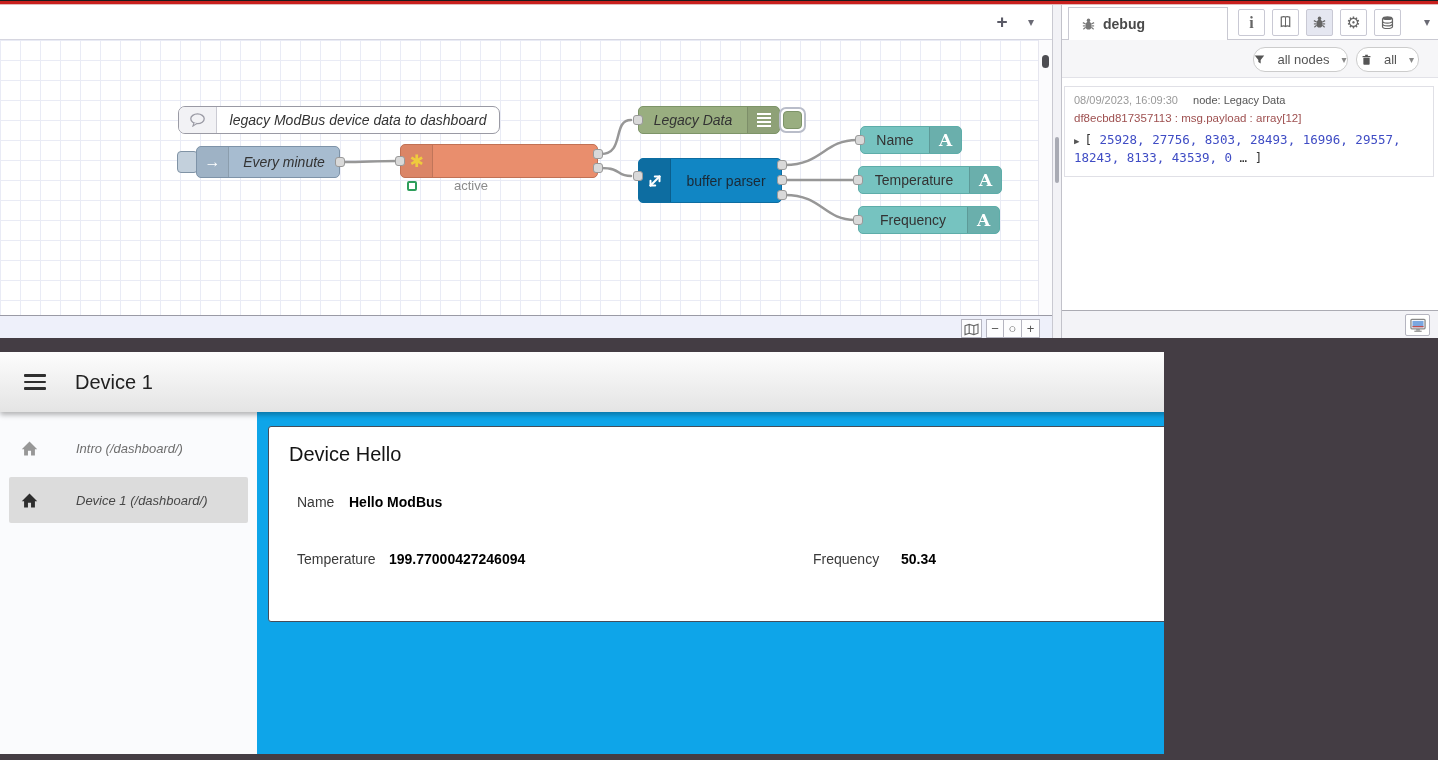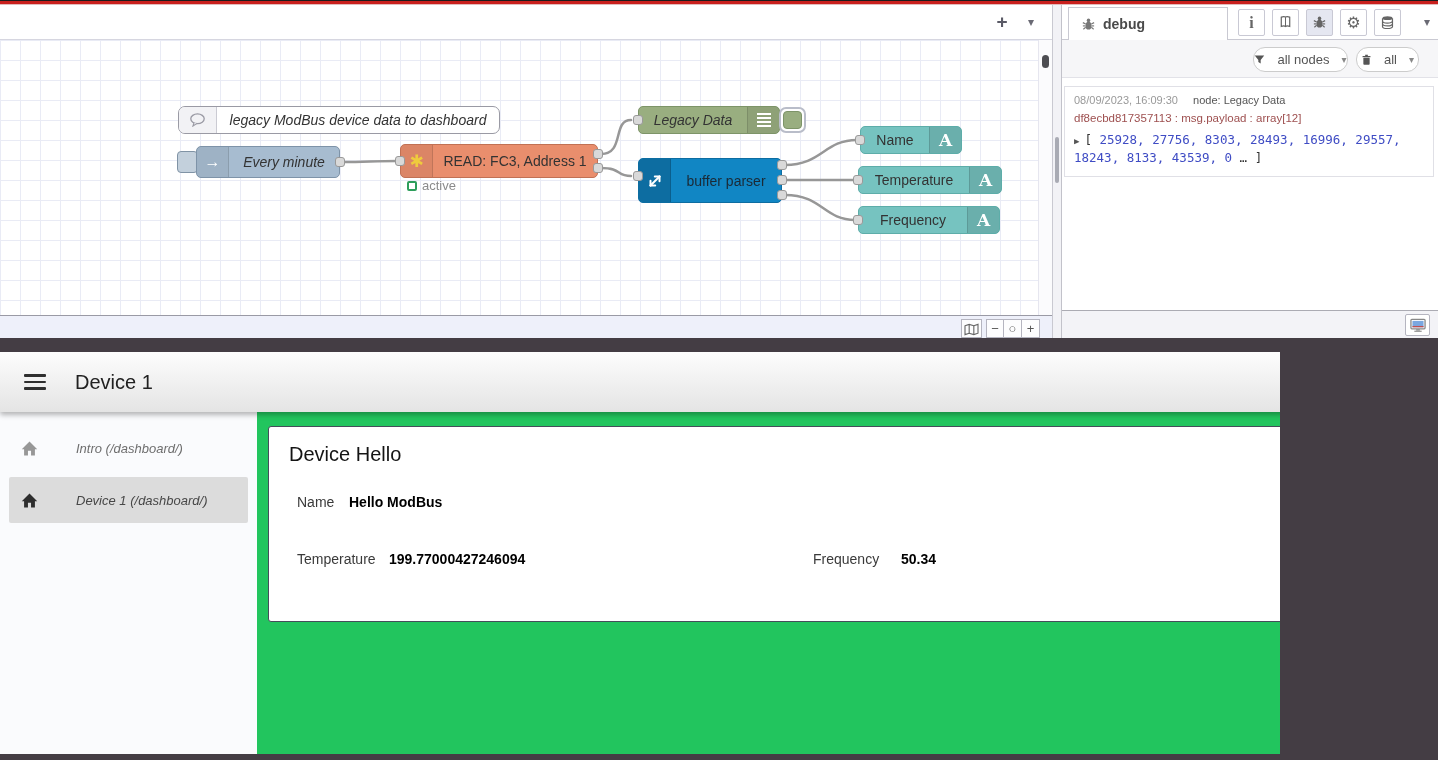--- a/index.html
+++ b/index.html
@@ -48,21 +48,21 @@
   .inject-btn { position:absolute; left:177px; top:111px; width:21px; height:22px;
     background:#c3d0dc; border:1px solid #8093a5; border-radius:4px; cursor:pointer; }
   .node-inject { left:196px; top:106px; width:144px; height:32px; background:#a7bcd0; border-color:#7e93a8; }
   .node-inject .sect { background:rgba(0,0,0,0.05); }
   .inject-arrow { color:#fff; font-weight:bold; font-size:16px; }
 
   .node-read { left:400px; top:104px; width:198px; height:34px; background:#e98e6d; border-color:#c17154; }
   .node-read .sect { background:rgba(0,0,0,0.06); }
   .modbus-glyph { color:#efcb3d; font-size:17px; font-family:"DejaVu Sans", sans-serif; }
 
-  .node-status { position:absolute; left:407px; top:138px; display:flex; align-items:center; }
+  .node-status { position:absolute; left:407px; top:138px; display:flex; align-items:center;gap:32px; }
   .status-dot { width:10px; height:10px; border:2px solid #2e9e5b; border-radius:2px; background:transparent; }
   .status-text { margin-left:5px; font-size:13px; color:#8b8b8b; }
 
   .node-debug { left:638px; top:66px; width:142px; height:28px; background:#99ae80; border-color:#7d9468; }
   .node-debug .sect { background:rgba(0,0,0,0.07); }
   .list-icon { display:flex; flex-direction:column; gap:2px; }
   .list-icon span { display:block; width:14px; height:2px; background:#fff; }
   .debug-toggle-outer { position:absolute; left:779px; top:67px; width:27px; height:26px;
     border:2px solid #b9bdc9; border-radius:7px; background:#fff; padding:2px; cursor:pointer; }
   .debug-toggle-inner { width:100%; height:100%; background:#99ae80; border:1px solid #7d9468; border-radius:4px; }
@@ -130,21 +130,21 @@
   .dbg-payload .tri { color:#555; font-size:9px; margin-right:5px; }
   .dbg-payload .num { color:#3f4cc4; }
 
   .sb-footer { position:absolute; left:0; top:305px; width:376px; height:28px; background:#f3f3f7;
     border-top:1px solid #ababb3; }
   .sb-monitor { position:absolute; right:8px; top:3px; width:25px; height:22px; background:#fff;
     border:1px solid #b5b5c0; border-radius:2px; display:flex; align-items:center; justify-content:center; cursor:pointer; }
 
   
   .dash-region { position:absolute; left:0; top:338px; width:1438px; height:422px; background:#443d44; }
-  .dash-window { position:absolute; left:0; top:14px; width:1280px; height:402px; background:#22c55e; overflow:hidden; }
+  .dash-window { position:absolute; left:0; top:14px; width:1164px; height:402px; background:#0ea5e9; overflow:hidden; }
 
   .dash-header { position:absolute; left:0; top:0; width:1432px; height:60px;
     background:linear-gradient(#fdfdfd,#e4e4e4); box-shadow:0 3px 5px rgba(0,0,0,0.28); z-index:3; }
   .hamburger { position:absolute; left:24px; top:22px; width:22px; height:16px; cursor:pointer;
     display:flex; flex-direction:column; justify-content:space-between; background:none; border:none; padding:0; }
   .hamburger span { display:block; width:22px; height:2.6px; background:#2f2f2f; border-radius:1px; }
   .dash-title { position:absolute; left:75px; top:0; height:60px; display:flex; align-items:center;
     font-size:20px; color:#212121; }
 
   .dash-body { position:absolute; left:0; top:60px; width:1432px; height:342px; }
@@ -219,21 +219,20 @@
           <div class="sect left">
             <span class="inject-arrow">→</span>
           </div>
           <div class="nlabel italic">Every minute</div>
         </div>
 
         <div class="node node-read">
           <div class="sect left">
             <span class="modbus-glyph">✱</span>
           </div>
-          <div class="nlabel">READ: FC3, Address 1</div>
         </div>
         <div class="node-status">
           <span class="status-dot"></span>
           <span class="status-text">active</span>
         </div>
 
         <div class="node node-debug">
           <div class="nlabel italic">Legacy Data</div>
           <div class="sect right">
             <span class="list-icon">

